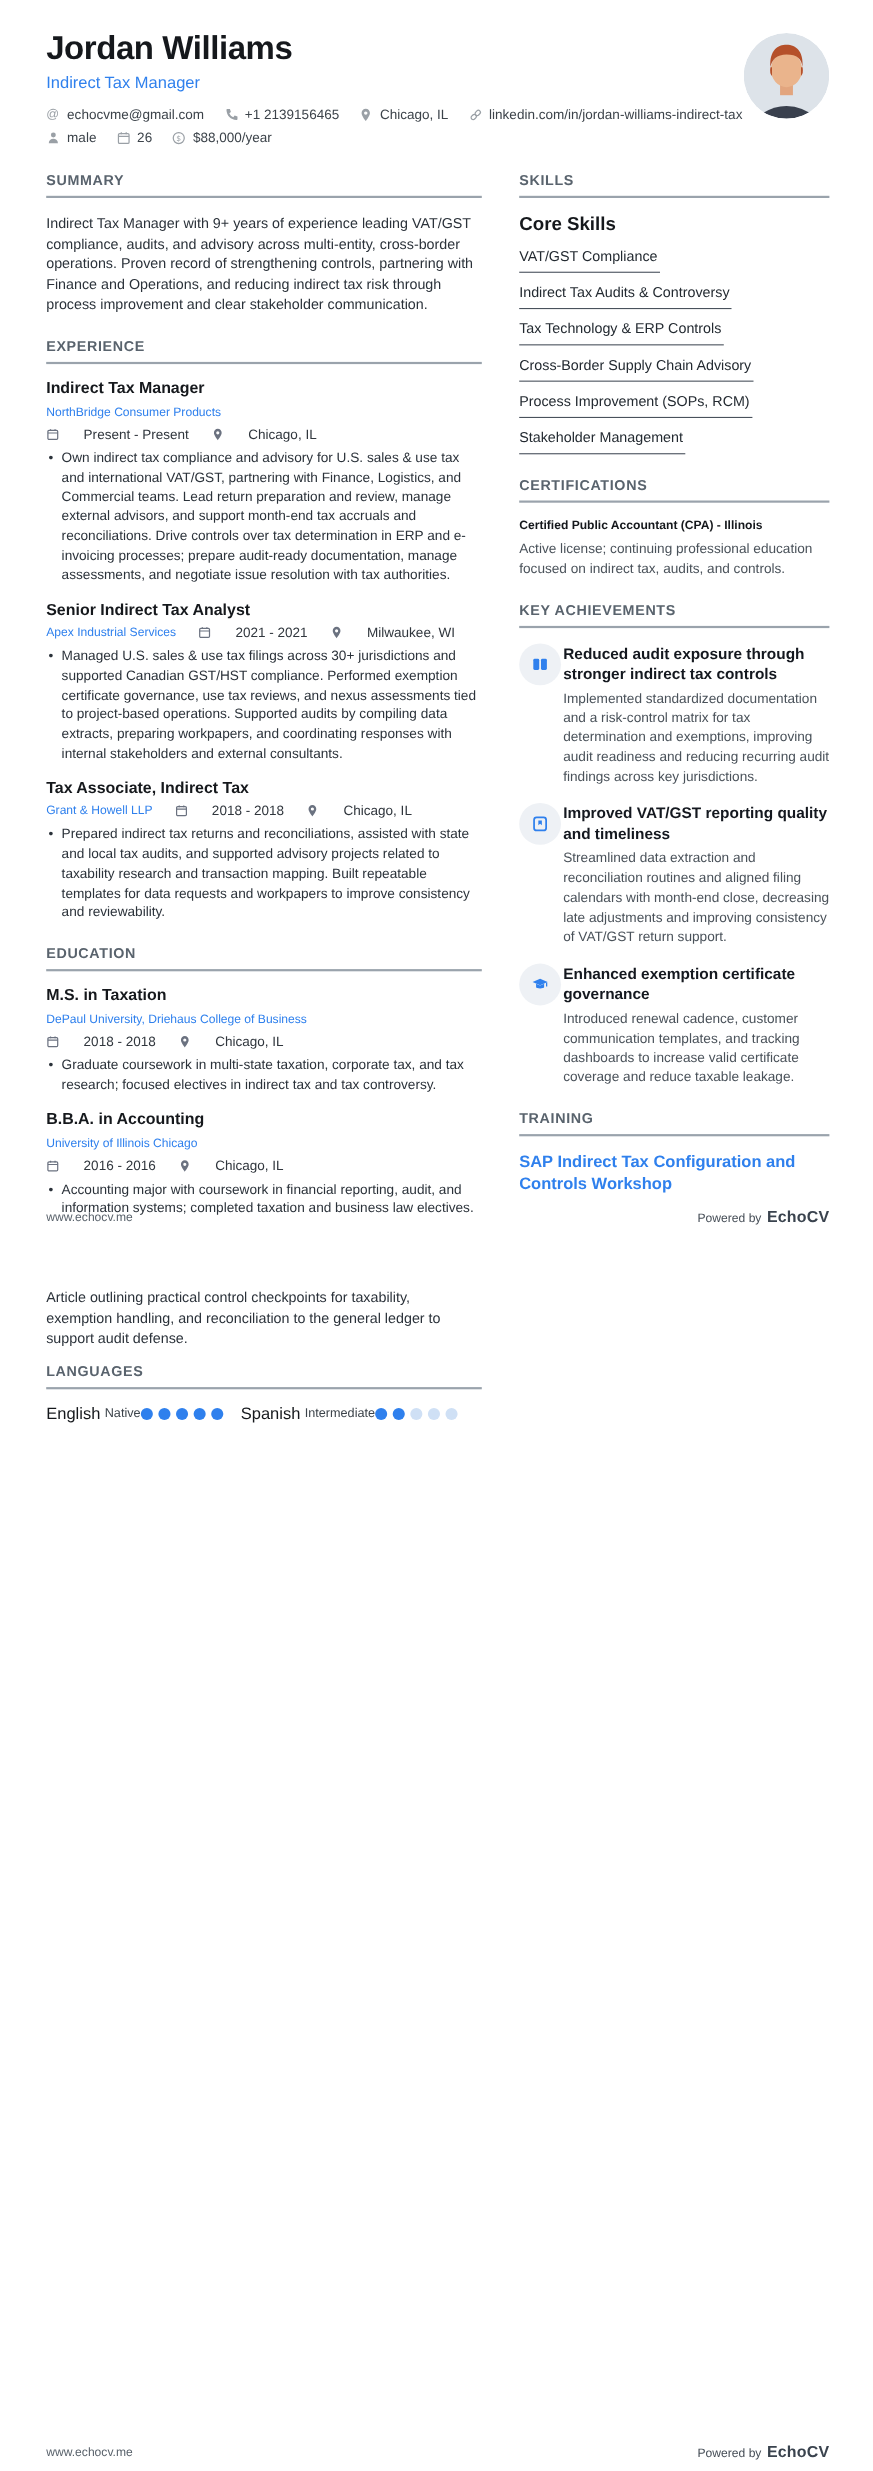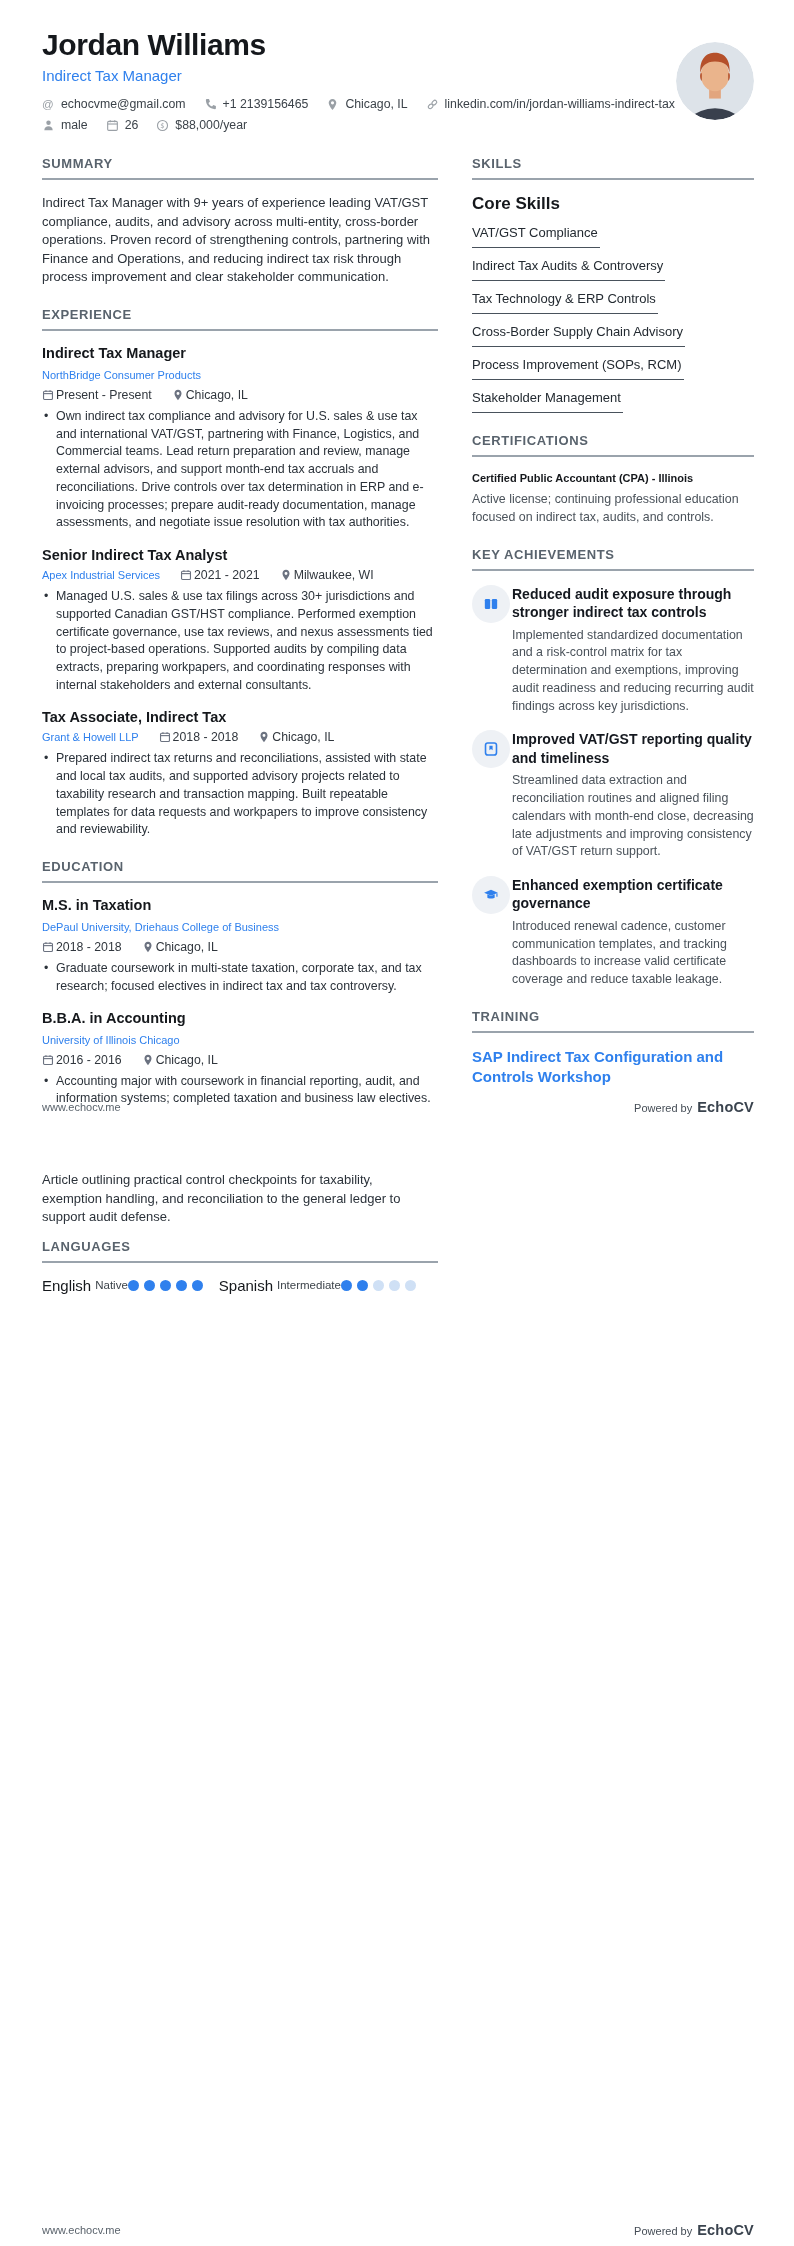--- a/index.html
+++ b/index.html
@@ -6,21 +6,21 @@
   html,body { background:#ffffff; }
   body {
     width:794px; height:2246px; margin:0 auto;
     font-family:"Liberation Sans","DejaVu Sans",sans-serif;
     color:#2a2f36;
   }
   .page { position:relative; width:794px; height:1123px; overflow:hidden; }
   .page-inner { padding:28px 40px 0 42px; }
 
   
-  .hdr { display:flex; justify-content:space-between; align-items:center; }
+  .hdr { display:flex; justify-content:space-between; align-items:flex-start; }
   .name { font-size:30px; font-weight:700; color:#15181c; letter-spacing:-0.4px; }
   .job-headline { margin-top:5px; font-size:15px; font-weight:500; color:#2f80ed; }
   .contact-rows { margin-top:13px; display:flex; flex-direction:column; gap:7px; }
   .contact-row { display:flex; align-items:center; gap:18px; flex-wrap:nowrap; }
   .contact-item { display:flex; align-items:center; gap:6px; font-size:12.3px; color:#3c434a; white-space:nowrap; }
   .cicon { width:13px; height:13px; flex:none; display:inline-flex; }
   .at-glyph { font-size:11.5px; color:#9aa0a6; line-height:13px; }
   .avatar { width:78px; height:78px; border-radius:50%; overflow:hidden; flex:none; margin-top:2px; }
 
   
@@ -34,21 +34,21 @@
     padding-bottom:7px; border-bottom:2px solid #9aa3ac; margin-bottom:14px;
     font-weight:700;
   }
 
   
   .body-text { font-size:13px; line-height:1.43; color:#2b323a; }
   .job { margin-bottom:15px; }
   .job-title { font-size:14.5px; font-weight:700; color:#15181c; margin-bottom:4px; }
   .link { color:#2f80ed; text-decoration:none; font-size:11px; font-weight:500; }
   .meta-row { display:flex; align-items:center; gap:20px; margin:5px 0 6px; }
-  .meta-item { display:flex; align-items:center; gap:2px; font-size:12.3px; color:#30363d; white-space:nowrap; }
+  .meta-item { display:flex; align-items:center; gap:22px; font-size:12.3px; color:#30363d; white-space:nowrap; }
   .micon { width:12px; height:12px; flex:none; display:inline-flex; }
   .bullet { position:relative; padding-left:14px; font-size:12.4px; line-height:1.43; color:#2b323a; }
   .bullet::before { content:"•"; position:absolute; left:2px; top:0; color:#2b323a; }
   .edu { margin-bottom:14px; }
 
   
   .skills-group-title { font-size:17px; font-weight:700; color:#15181c; margin-bottom:11px; }
   .skill-item { display:table; font-size:13px; color:#232a31; padding:0 2px 7px 0; border-bottom:1px solid #49525c; margin-bottom:10px; }
   .cert-title { font-size:11px; font-weight:600; color:#15181c; margin-bottom:6px; line-height:1.3; }
   .muted { font-size:12.4px; color:#4a525a; line-height:1.43; }

